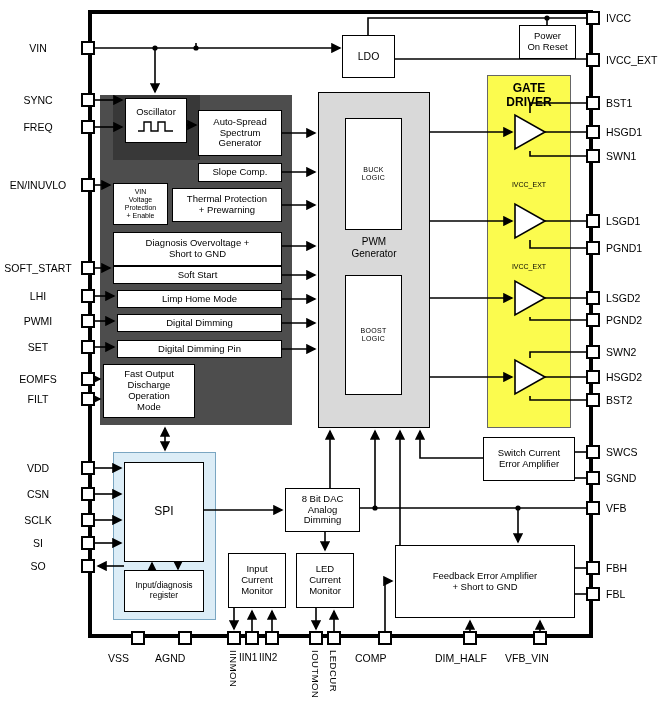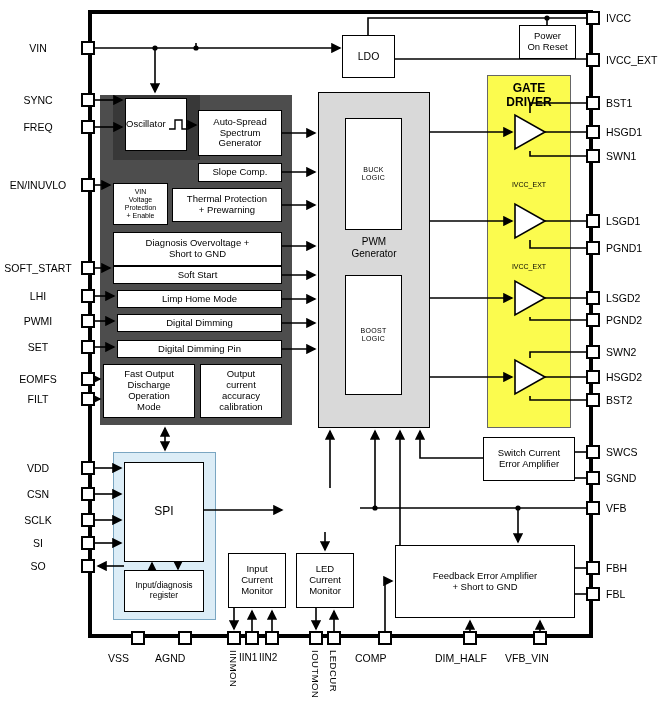--- a/index.html
+++ b/index.html
@@ -128,21 +128,21 @@
   </svg>
 
   <div class="box" style="left:342px;top:35px;width:53px;height:43px;font-size:10.5px">
       <span>LDO</span>
     </div>
   <div class="box" style="left:519px;top:25px;width:57px;height:34px">
       <span>Power
 On Reset</span>
     </div>
 
-  <div class="box" style="left:125px;top:98px;width:62px;height:53px;flex-direction:row;gap:1px">
+  <div class="box" style="left:125px;top:98px;width:62px;height:45px;flex-direction:column;gap:1px">
     <span>Oscillator</span>
     <svg width="40" height="15">
         <polyline points="2,12 8,12 8,3 15,3 15,12 22,12 22,3 29,3 29,12 37,12" stroke="#000" stroke-width="1.4" fill="none"></polyline>
       </svg>
   </div>
   <div class="box" style="left:198px;top:110px;width:84px;height:46px">
       <span>Auto-Spread
 Spectrum
 Generator</span>
     </div>
@@ -174,26 +174,20 @@
     </div>
   <div class="box" style="left:117px;top:340px;width:165px;height:18px">
       <span>Digital Dimming Pin</span>
     </div>
   <div class="box" style="left:103px;top:364px;width:92px;height:54px">
       <span>Fast Output
 Discharge
 Operation
 Mode</span>
     </div>
-  <div class="box" style="left:200px;top:364px;width:82px;height:54px">
-      <span>Output
-current
-accuracy
-calibration</span>
-    </div>
 
   <div class="box" style="left:345px;top:118px;width:57px;height:112px;font-size:7px;letter-spacing:.3px">
       <span>BUCK
 LOGIC</span>
     </div>
   <div class="blabel" style="left:318px;top:236px;width:112px;font-size:10px">PWM
 Generator</div>
   <div class="box" style="left:345px;top:275px;width:57px;height:120px;font-size:7px;letter-spacing:.3px">
       <span>BOOST
 LOGIC</span>
@@ -205,20 +199,25 @@
   <div class="blabel" style="left:487px;top:263px;width:84px;font-size:7px">IVCC_EXT</div>
 
   <div class="box" style="left:124px;top:462px;width:80px;height:100px;font-size:12px">
       <span>SPI</span>
     </div>
   <div class="box" style="left:124px;top:570px;width:80px;height:42px;font-size:8.5px">
       <span>Input/diagnosis
 register</span>
     </div>
 
+  <div class="box" style="left:285px;top:488px;width:75px;height:44px">
+      <span>8 Bit DAC
+Analog
+Dimming</span>
+    </div>
   <div class="box" style="left:228px;top:553px;width:58px;height:55px">
       <span>Input
 Current
 Monitor</span>
     </div>
   <div class="box" style="left:296px;top:553px;width:58px;height:55px">
       <span>LED
 Current
 Monitor</span>
     </div>

